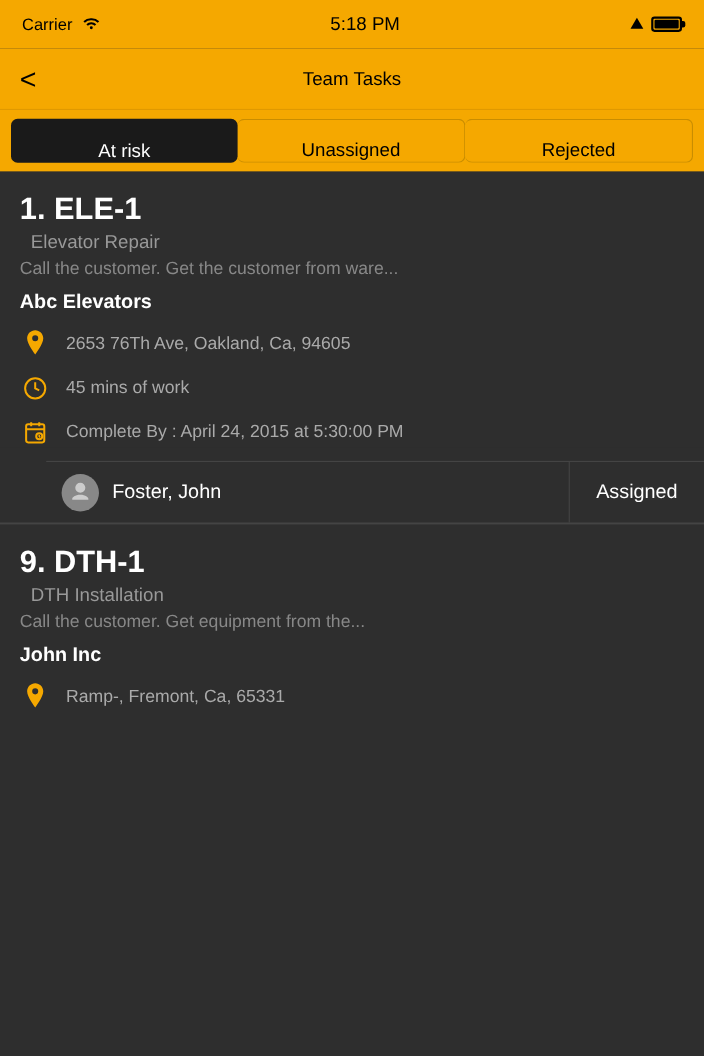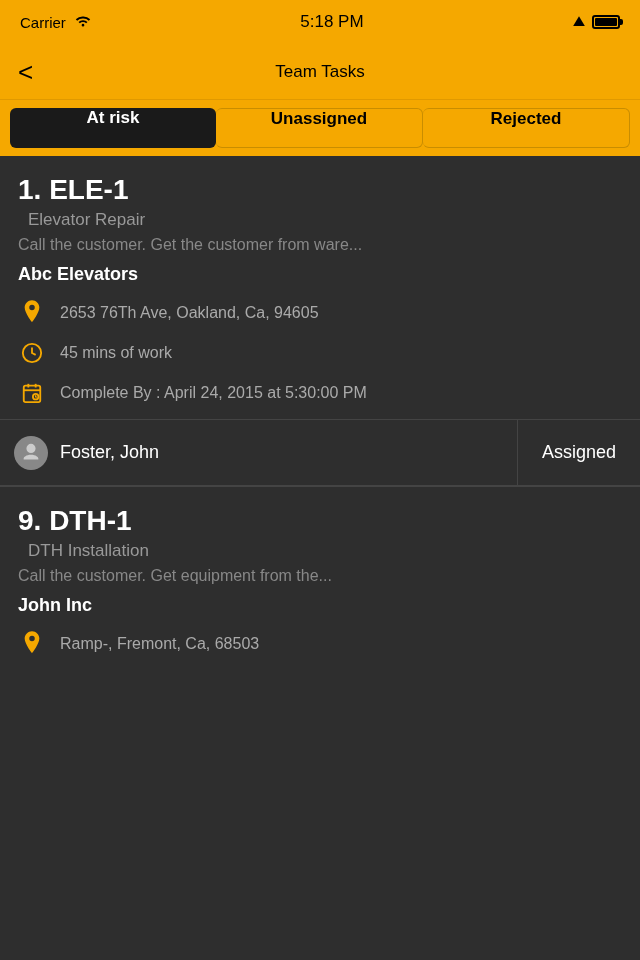--- a/index.html
+++ b/index.html
@@ -81,24 +81,24 @@
     .tab-bar {
       background: #f5a800;
       display: flex;
       height: 56px;
       padding: 8px 10px;
       gap: 0;
     }
     .tab {
       flex: 1;
       display: flex;
-      align-items: flex-start;
+      align-items: flex-end;
       justify-content: center;
       font-size: 17px;
-      font-weight: 700;
+      font-weight: 400;
       cursor: pointer;
       border-radius: 6px;
     }
     .tab.active {
       background: #1a1a1a;
       color: #fff;
     }
     .tab.inactive {
       background: transparent;
       color: #000;
@@ -153,21 +153,22 @@
       justify-content: center;
       flex-shrink: 0;
     }
 
     
     .assignee-row {
       display: flex;
       align-items: stretch;
       border-top: 1px solid #444;
       margin-top: 4px;
-      height: 66px;
+      height: 56px;
+      margin-left: 42px;
     }
     .assignee-info {
       display: flex;
       align-items: center;
       gap: 12px;
       flex: 1;
       padding: 0 14px;
     }
     .assignee-avatar {
       width: 34px;
@@ -306,15 +307,15 @@
   <div class="task-subtitle">DTH Installation</div>
   <div class="task-description">Call the customer. Get equipment from the...</div>
   <div class="task-company">John Inc</div>
 
   <div class="task-detail">
     <div class="task-detail-icon">
       <svg width="22" height="26" viewBox="0 0 24 28" fill="#f5a800">
         <path d="M12 0C7.6 0 4 3.6 4 8c0 6 8 16 8 16s8-10 8-16c0-4.4-3.6-8-8-8zm0 11a3 3 0 1 1 0-6 3 3 0 0 1 0 6z"></path>
       </svg>
     </div>
-    <span>Ramp-, Fremont, Ca, 68503</span>
+    <span>Ramp-, Fremont, Ca, 65331</span>
   </div>
 </div>
 
 </body></html>

